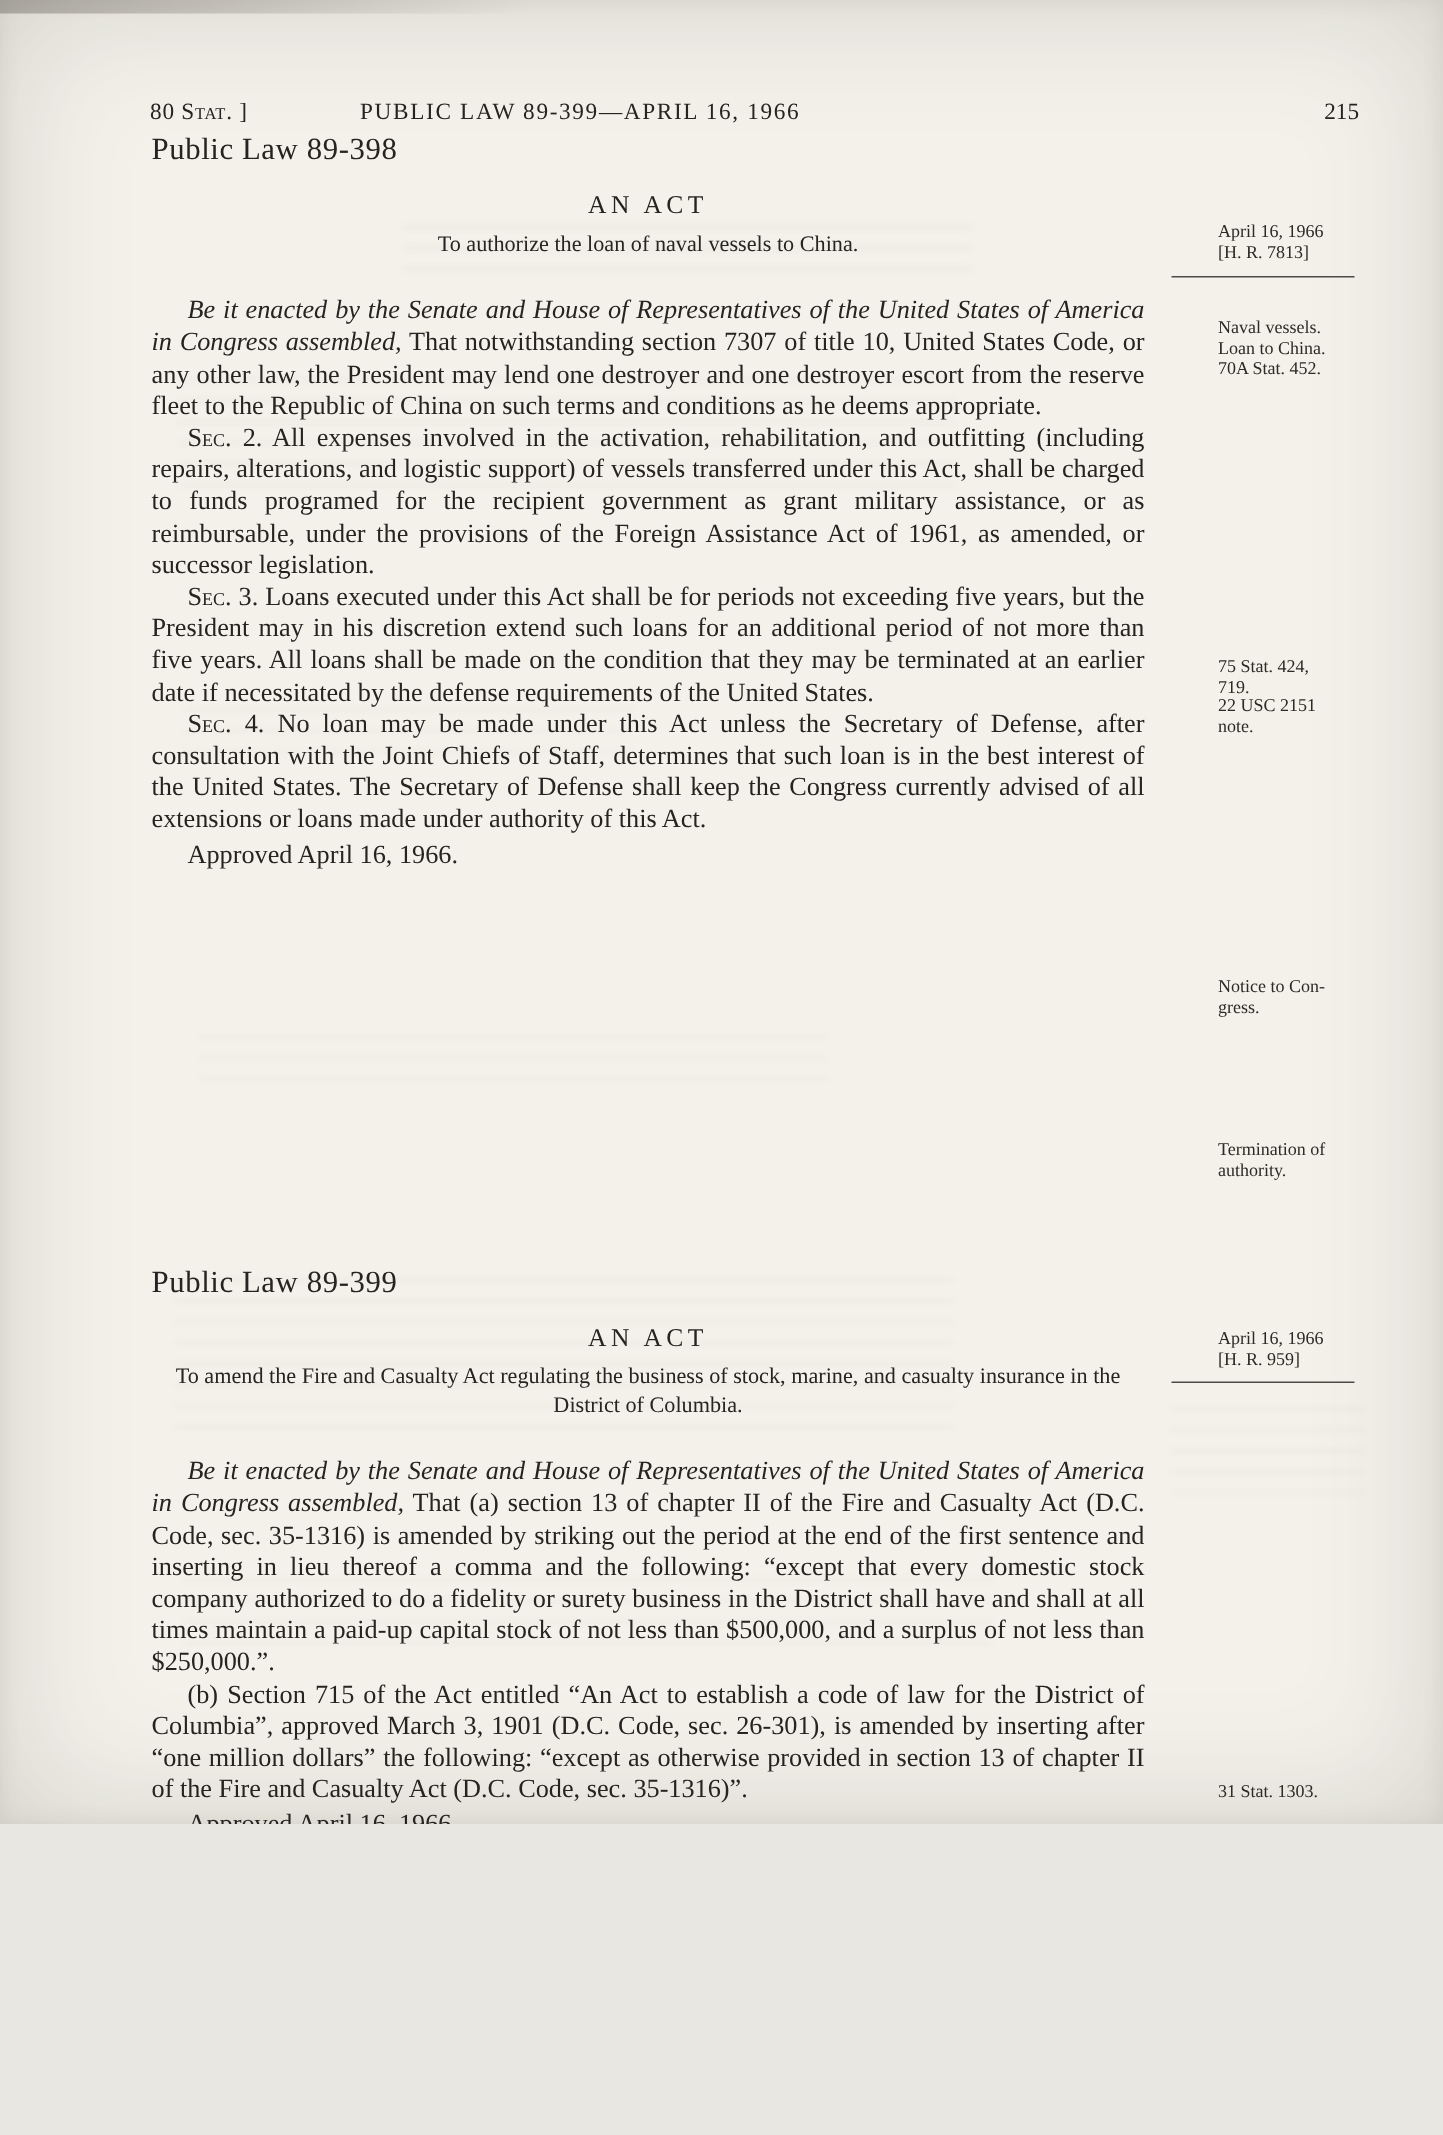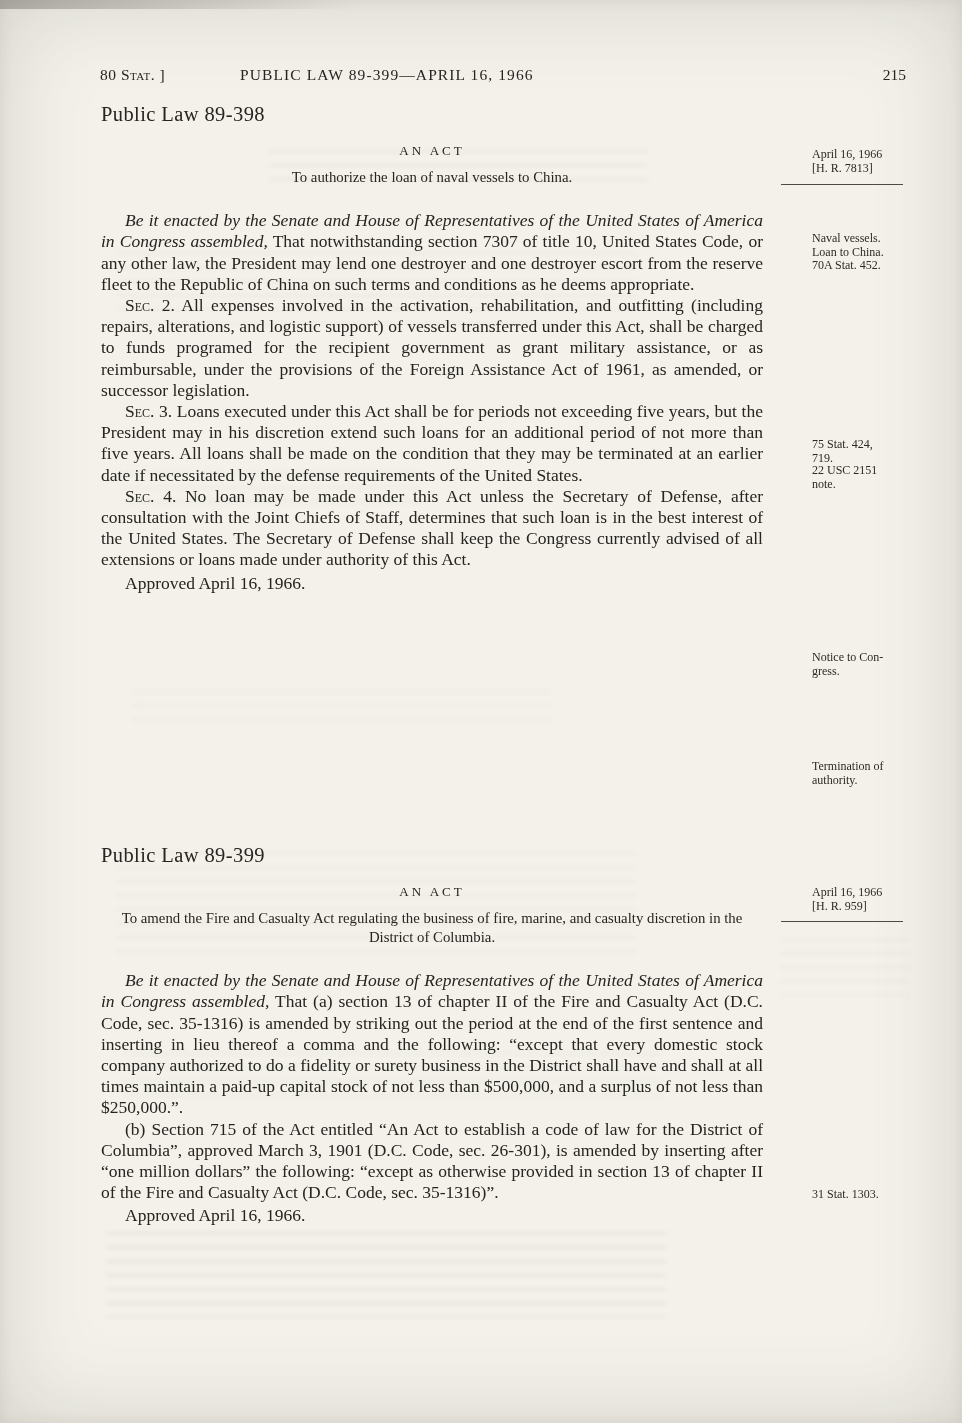--- a/index.html
+++ b/index.html
@@ -3,21 +3,21 @@
 <meta charset="utf-8">
 <style>
   html, body {
     margin: 0;
     padding: 0;
     background: #e9e7e1;
   }
   .page {
     position: relative;
     width: 962px;
-    height: 1423px;
+    height: 1216px;
     margin: 0 auto;
     background: #f3f1ea;
     color: #262420;
     font-family: "Liberation Serif", "DejaVu Serif", serif;
     overflow: hidden;
     box-shadow: inset 0 0 90px rgba(92, 86, 74, 0.20), inset 0 0 14px rgba(92, 86, 74, 0.10);
   }
   .sc { font-variant: small-caps; }
 
   
@@ -35,34 +35,34 @@
 
   
   .col {
     position: absolute;
     left: 101px;
     width: 662px;
     font-size: 17.5px;
     line-height: 21.2px;
     text-align: justify;
   }
-  .law1 { top: 102px; }
+  .law1 { top: 88px; }
   .law2 { top: 843px; }
 
   .law-heading {
     font-size: 20.5px;
     line-height: 24px;
     font-weight: normal;
     text-align: left;
     letter-spacing: 0.4px;
     margin: 0 0 14px 0;
   }
   .an-act {
     text-align: center;
-    font-size: 13px;
+    font-size: 17px;
     letter-spacing: 3px;
     margin: 0 0 7px 0;
   }
   .purpose {
     text-align: center;
     font-weight: normal;
     font-size: 14.8px;
     line-height: 19px;
     margin: 0 auto 23px auto;
     max-width: 650px;
@@ -87,21 +87,21 @@
   }
   .mn-rule {
     position: absolute;
     left: 781px;
     width: 122px;
     height: 0;
     border-top: 1.2px solid #4c4a44;
   }
   .mn-law1-date        { top: 148px; }
   .mn-rule-law1        { top: 184px; }
-  .mn-law1-subject     { top: 232px; }
+  .mn-law1-subject     { top: 212px; }
   .mn-law1-stat75      { top: 438px; }
   .mn-law1-usc         { top: 464px; }
   .mn-law1-notice      { top: 651px; }
   .mn-law1-termination { top: 760px; }
   .mn-law2-date        { top: 886px; }
   .mn-rule-law2        { top: 921px; }
   .mn-law2-subject     { top: 982px; }
   .mn-law2-stat31      { top: 1188px; }
 
   
@@ -161,21 +161,21 @@
     <p class="para"><span class="sc">Sec. 4.</span><span> No loan may be made under this Act unless the Secretary of Defense, after consultation with the Joint Chiefs of Staff, determines that such loan is in the best interest of the United States. The Secretary of Defense shall keep the Congress currently advised of all extensions or loans made under authority of this Act.</span></p>
 
 
 
     <p class="para approved">Approved April 16, 1966.</p>
   </section>
 
   <section class="col law2">
     <div class="law-heading">Public Law 89-399</div>
     <div class="an-act">AN ACT</div>
-    <div class="purpose">To amend the Fire and Casualty Act regulating the business of fire, marine, and casualty discretion in the District of Columbia.</div>
+    <div class="purpose">To amend the Fire and Casualty Act regulating the business of stock, marine, and casualty insurance in the District of Columbia.</div>
 
     <p class="para"><i>Be it enacted by the Senate and House of Representatives of the United States of America in Congress assembled,</i><span> That (a) section 13 of chapter II of the Fire and Casualty Act (D.C. Code, sec. 35-1316) is amended by striking out the period at the end of the first sentence and inserting in lieu thereof a comma and the following: “except that every domestic stock company authorized to do a fidelity or surety business in the District shall have and shall at all times maintain a paid-up capital stock of not less than $500,000, and a surplus of not less than $250,000.”.</span></p>
 
     <p class="para"><span>(b) Section 715 of the Act entitled “An Act to establish a code of law for the District of Columbia”, approved March 3, 1901 (D.C. Code, sec. 26-301), is amended by inserting after “one million dollars” the following: “except as otherwise provided in section 13 of chapter II of the Fire and Casualty Act (D.C. Code, sec. 35-1316)”.</span></p>
 
     <p class="para approved">Approved April 16, 1966.</p>
   </section>
 
   <div class="margin-note mn-law1-date">April 16, 1966
 [H. R. 7813]</div>

